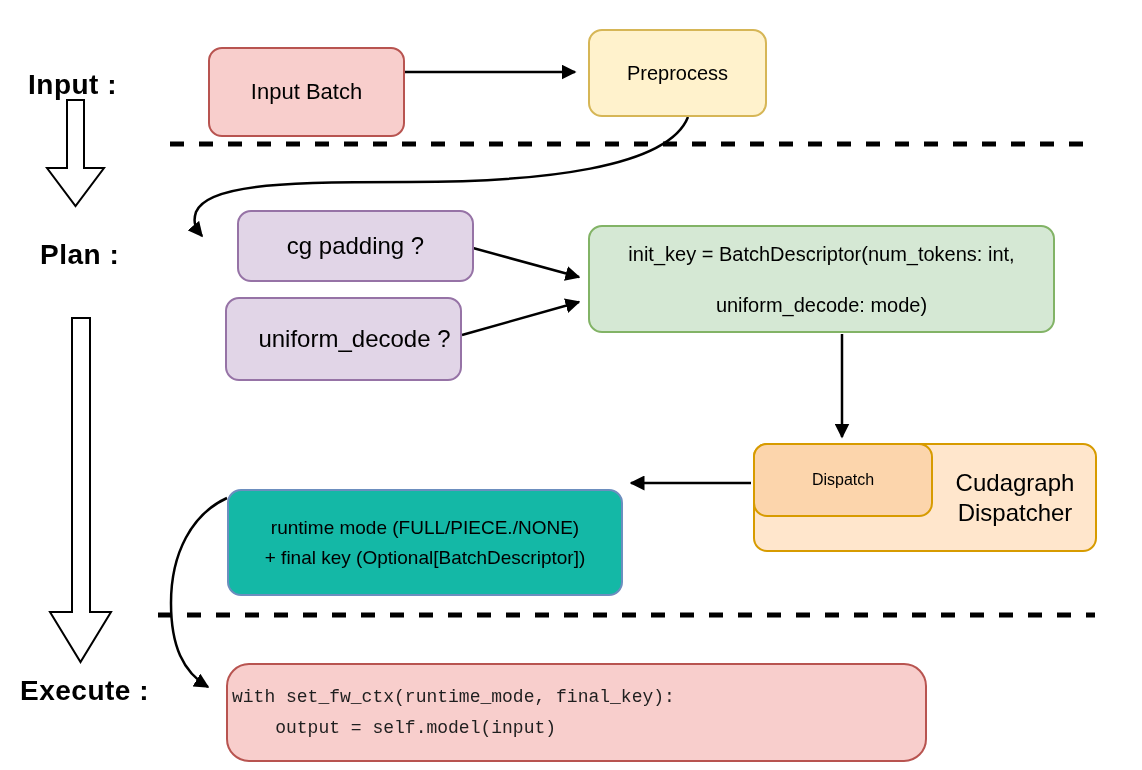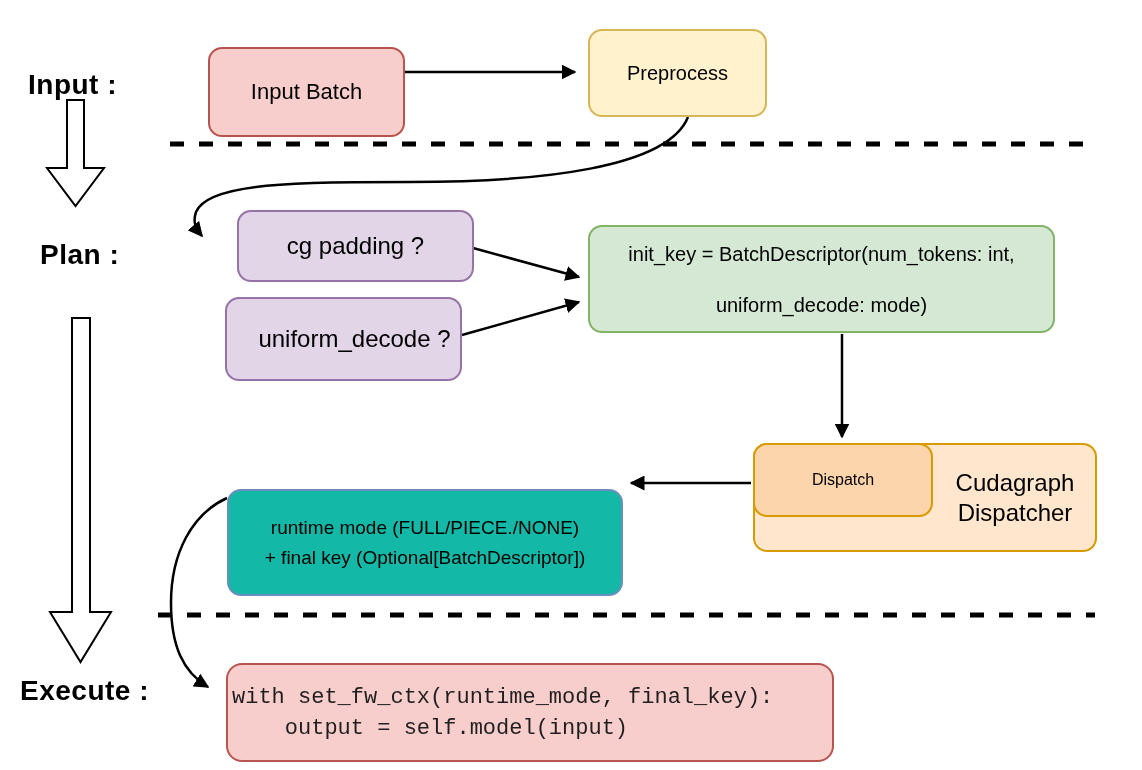--- a/index.html
+++ b/index.html
@@ -39,22 +39,22 @@
   #box-preprocess    {left:588px;top:29px;width:179px;height:88px;font-size:20px;}
   #box-cg-padding    {left:225px;top:210px;width:237px;height:72px;font-size:24px;margin-left:12px;}
   #box-uniform-decode{left:225px;top:297px;width:237px;height:84px;font-size:24px;padding-left:22px;}
   #box-init-key      {left:588px;top:225px;width:467px;height:108px;font-size:20px;line-height:30px;gap:21px;}
   #box-dispatcher    {left:753px;top:443px;width:344px;height:109px;z-index:2;}
   #box-dispatch      {left:753px;top:443px;width:180px;height:74px;font-size:16px;z-index:3;}
   #cudagraph-label   {position:absolute;left:933px;top:443px;width:164px;height:109px;z-index:3;
                       display:flex;flex-direction:column;align-items:center;justify-content:center;
                       font-size:24px;line-height:30px;text-align:center;}
   #box-runtime-mode  {left:227px;top:445px;width:396px;height:107px;font-size:19px;line-height:30px;}
-  #box-execute-code  {left:226px;top:644px;width:608px;height:99px;border-radius:16px;
-                      font-family:"Liberation Mono", monospace;font-size:22px;line-height:31px;
+  #box-execute-code  {left:226px;top:644px;width:701px;height:99px;border-radius:23px;
+                      font-family:"Liberation Mono", monospace;font-size:18px;line-height:31px;
                       align-items:flex-start;justify-content:center;padding-left:4px;
                       color:#1f1f1f;}
   #box-execute-code .ln{white-space:pre;text-align:left;}
 </style>
 </head>
 <body>
 
 <div id="canvas">
 
   <svg id="connectors" viewBox="0 0 1142 770" xmlns="http://www.w3.org/2000/svg">

